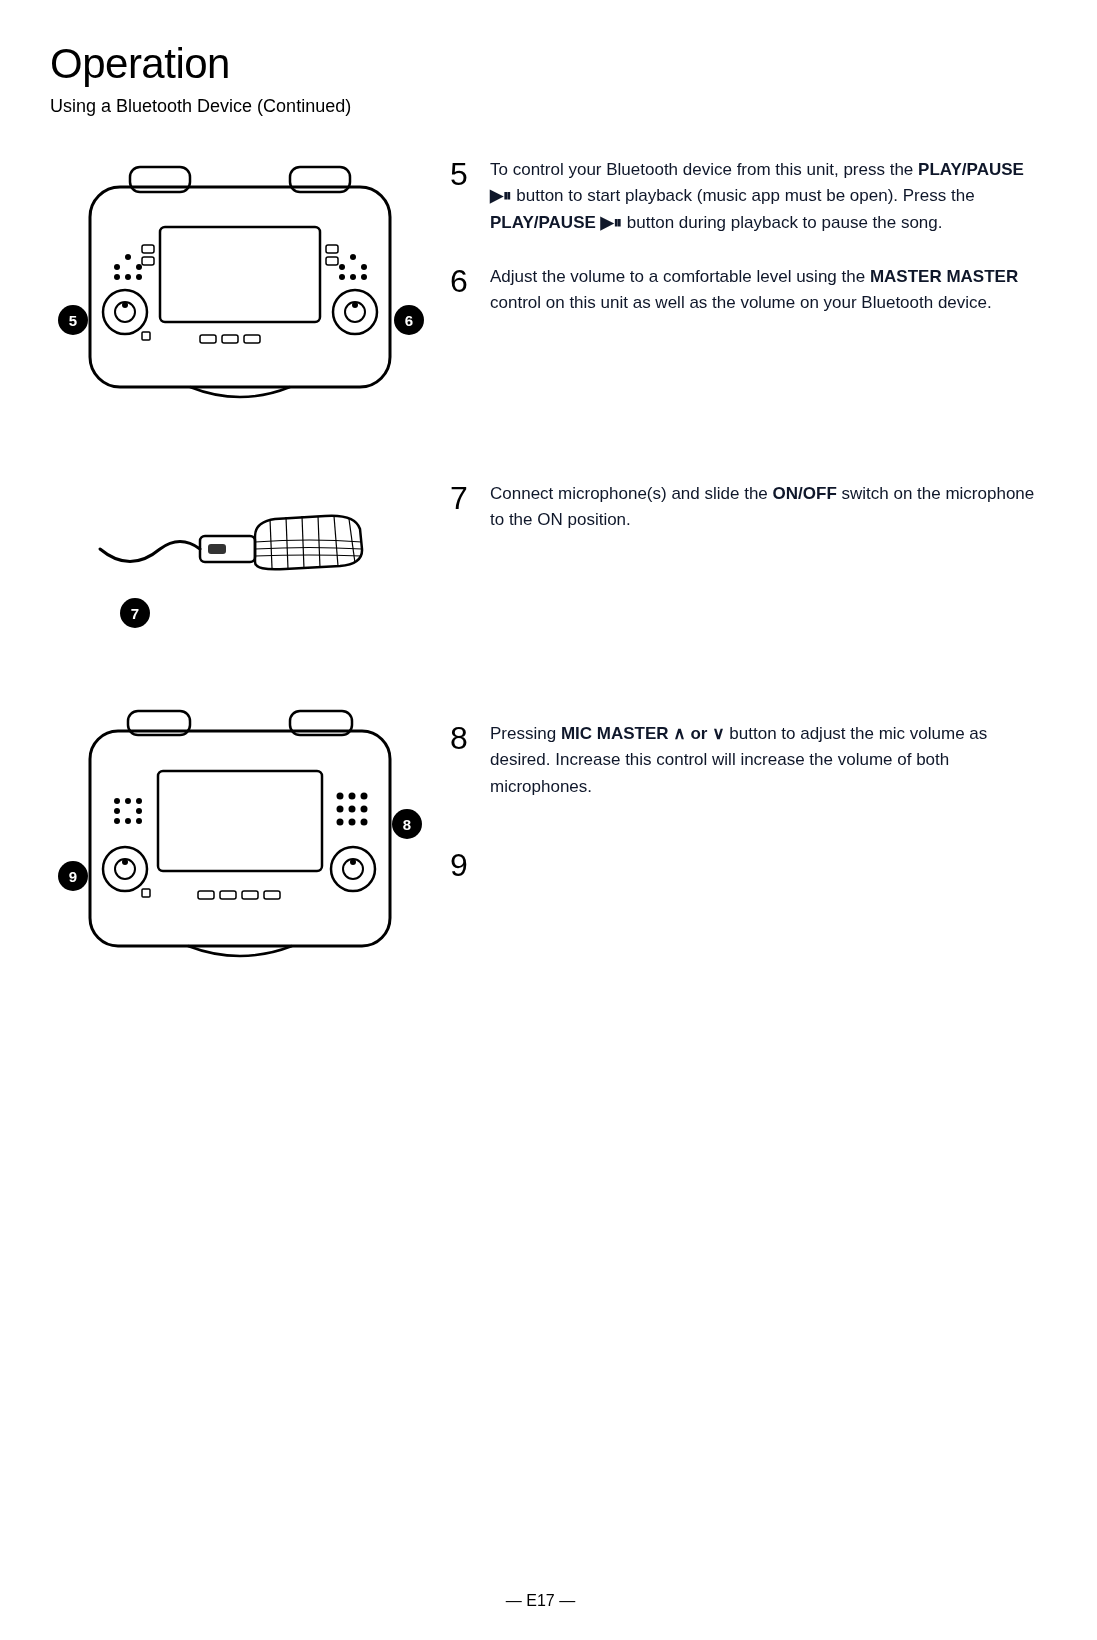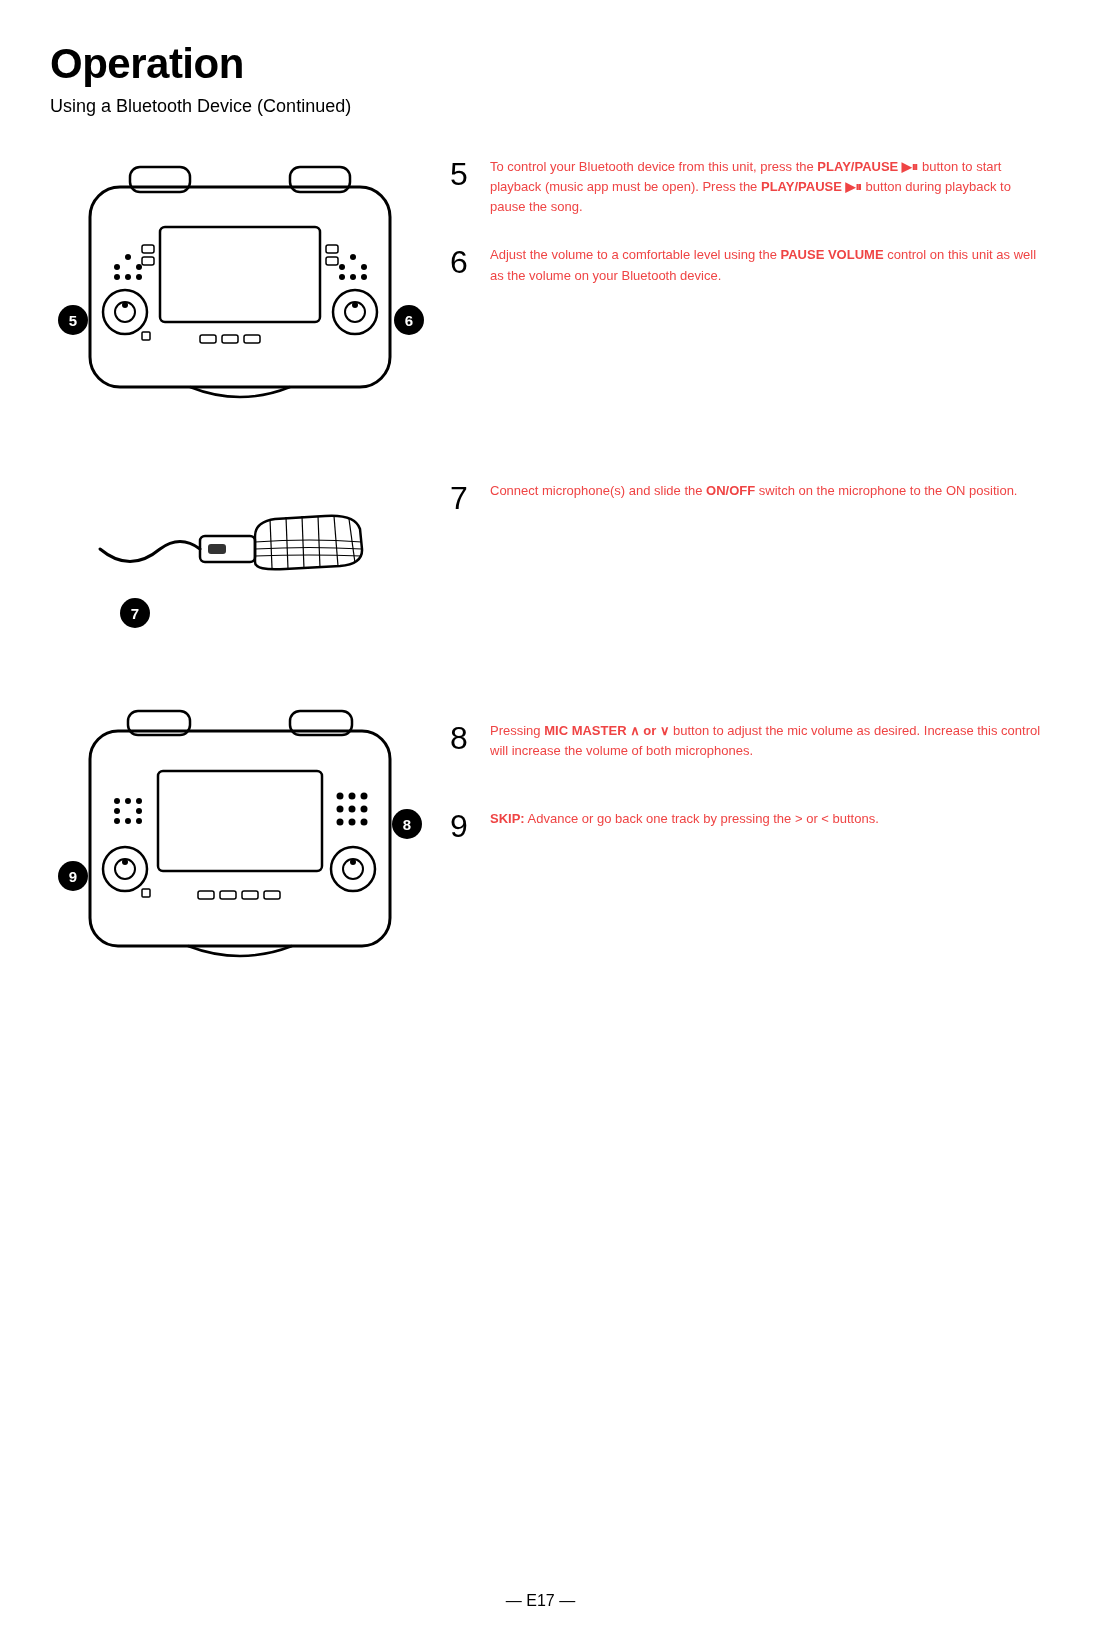--- a/index.html
+++ b/index.html
@@ -7,21 +7,21 @@
       background: #fff;
       font-family: 'Arial', sans-serif;
       width: 1097px;
       min-height: 1640px;
       padding: 40px 50px 40px 50px;
       position: relative;
     }
 
     h1.page-title {
       font-size: 42px;
-      font-weight: 700;
+      font-weight: 400;
       letter-spacing: -0.5px;
       margin-bottom: 8px;
       color: #000;
     }
 
     .subtitle {
       font-size: 18px;
       font-weight: 400;
       color: #000;
       margin-bottom: 40px;
@@ -65,23 +65,23 @@
 
     .step-number {
       font-size: 32px;
       font-weight: 400;
       line-height: 1.1;
       flex: 0 0 30px;
       color: #000;
     }
 
     .step-text {
-      font-size: 13px;
+      font-size: 17px;
       line-height: 1.55;
-      color: #ef4444;
+      color: #0f172a;
     }
 
     .step-text b {
       font-weight: 700;
     }
 
     
     .device-svg {
       width: 340px;
       height: auto;
@@ -195,21 +195,21 @@
       <div class="step">
         <span class="step-number">5</span>
         <p class="step-text">
           To control your Bluetooth device from this unit, press the <b>PLAY/PAUSE ▶⏸</b> button to start playback (music app must be open). Press the <b>PLAY/PAUSE ▶⏸</b> button during playback to pause the song.
         </p>
       </div>
 
       <div class="step">
         <span class="step-number">6</span>
         <p class="step-text">
-          Adjust the volume to a comfortable level using the <b>PAUSE VOLUME</b> control on this unit as well as the volume on your Bluetooth device.
+          Adjust the volume to a comfortable level using the <b>MASTER MASTER</b> control on this unit as well as the volume on your Bluetooth device.
         </p>
       </div>
     </div>
   </div>
 
   <div class="row" style="margin-top: 10px;">
     <div class="illustration">
       <div class="illus-wrap">
         <svg class="mic-svg" viewBox="0 0 300 130" xmlns="http://www.w3.org/2000/svg">
 
@@ -309,23 +309,20 @@
 
       <div class="step">
         <span class="step-number">8</span>
         <p class="step-text">
           Pressing <b>MIC MASTER ∧ or ∨</b> button to adjust the mic volume as desired. Increase this control will increase the volume of both microphones.
         </p>
       </div>
 
       <div class="step" style="margin-top: 20px;">
         <span class="step-number">9</span>
-        <p class="step-text">
-          <b>SKIP:</b> Advance or go back one track by pressing the  &gt;  or  &lt;  buttons.
-        </p>
       </div>
     </div>
   </div>
 
 </div>
 
 <div class="footer">
   <span>— E17 —</span>
 </div>
 

